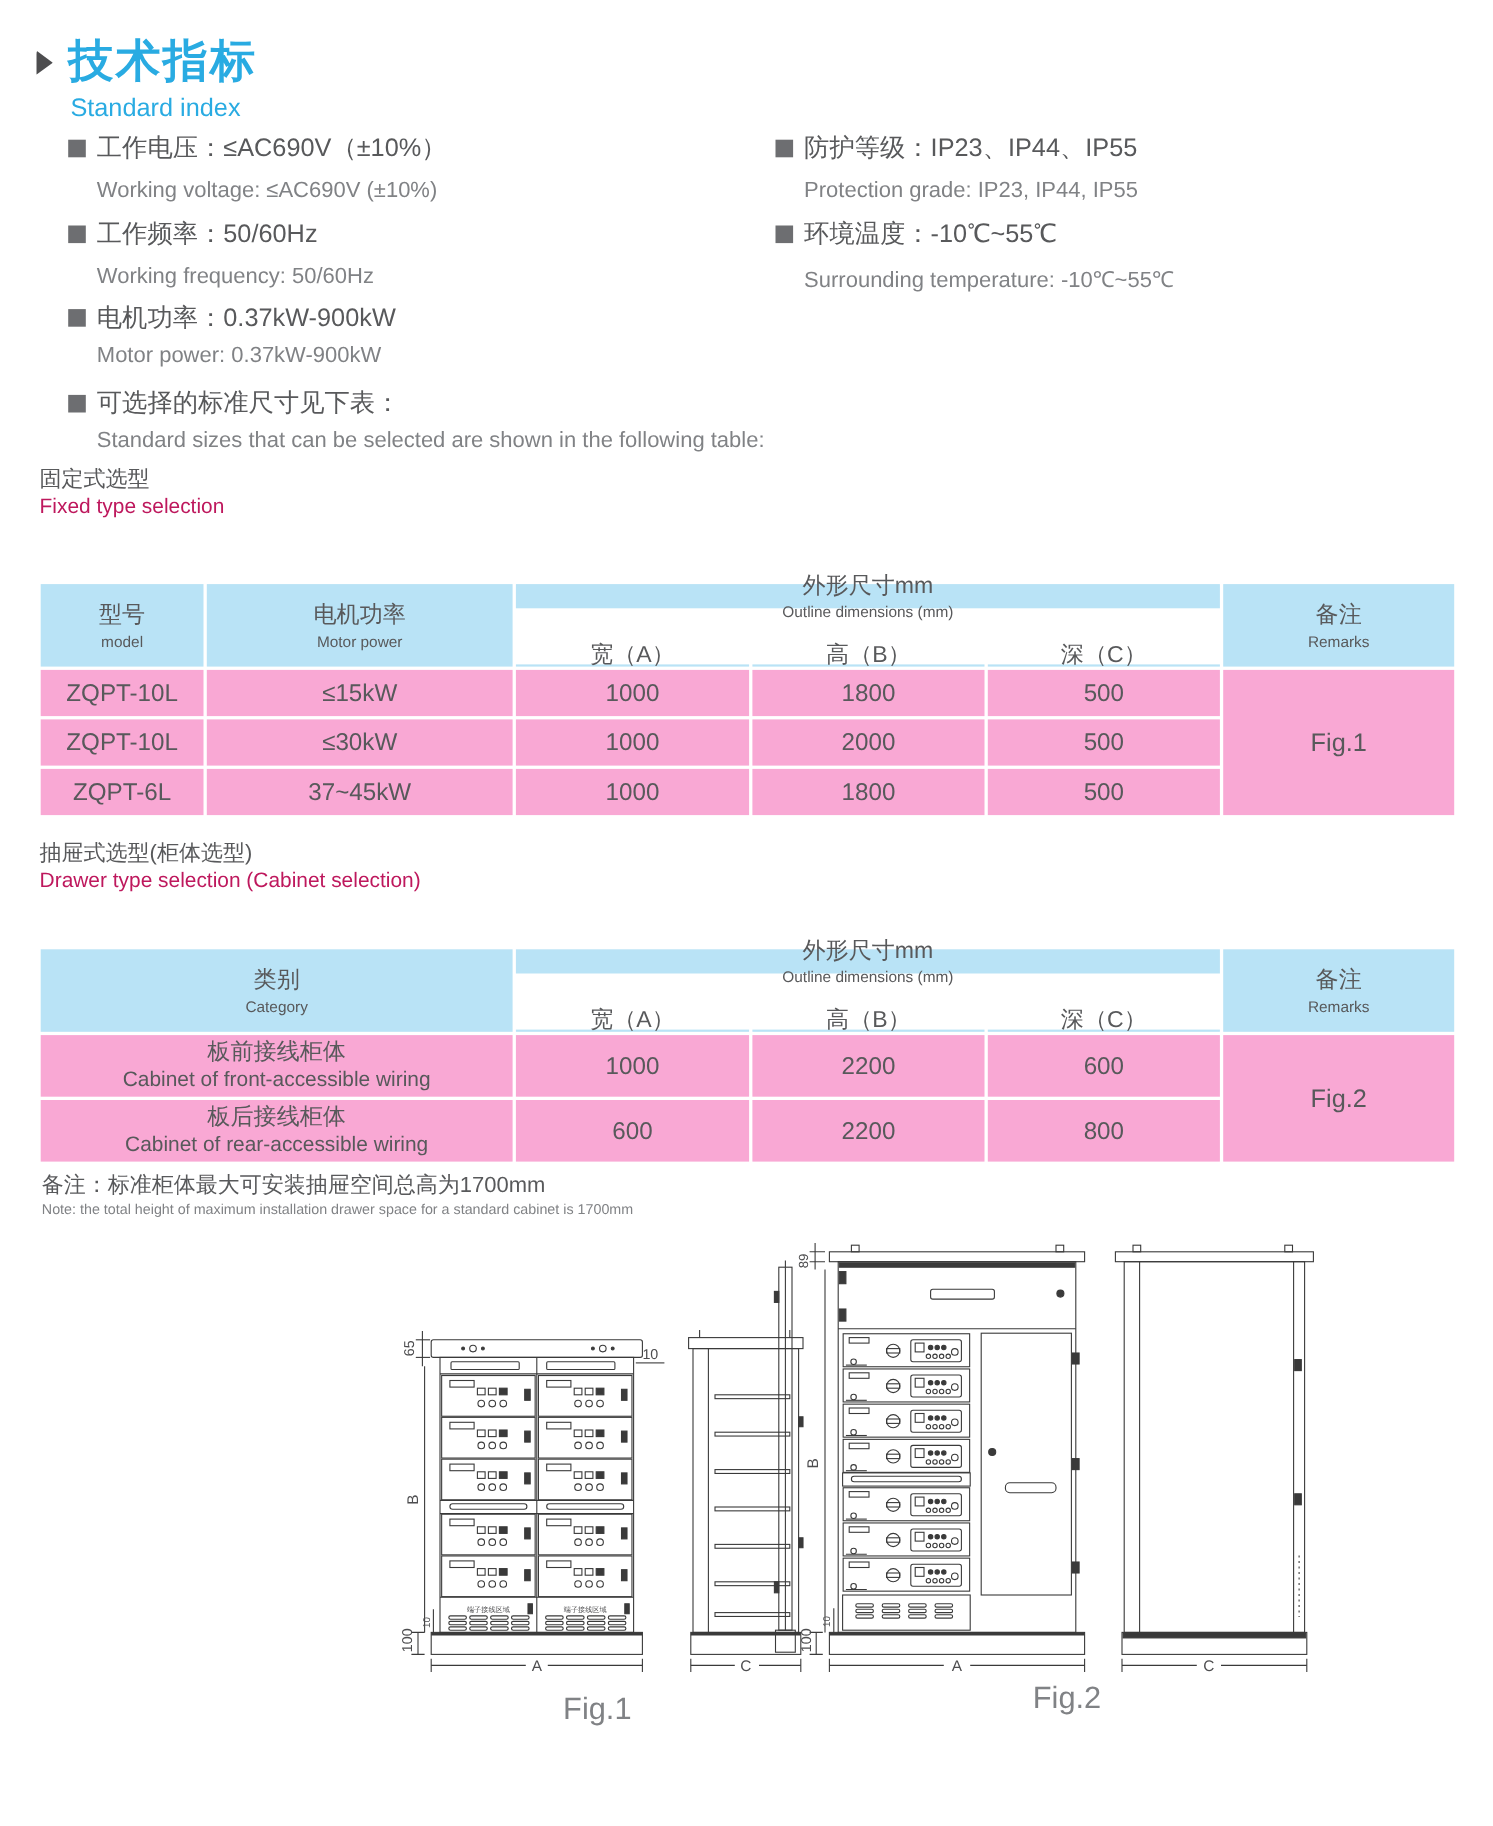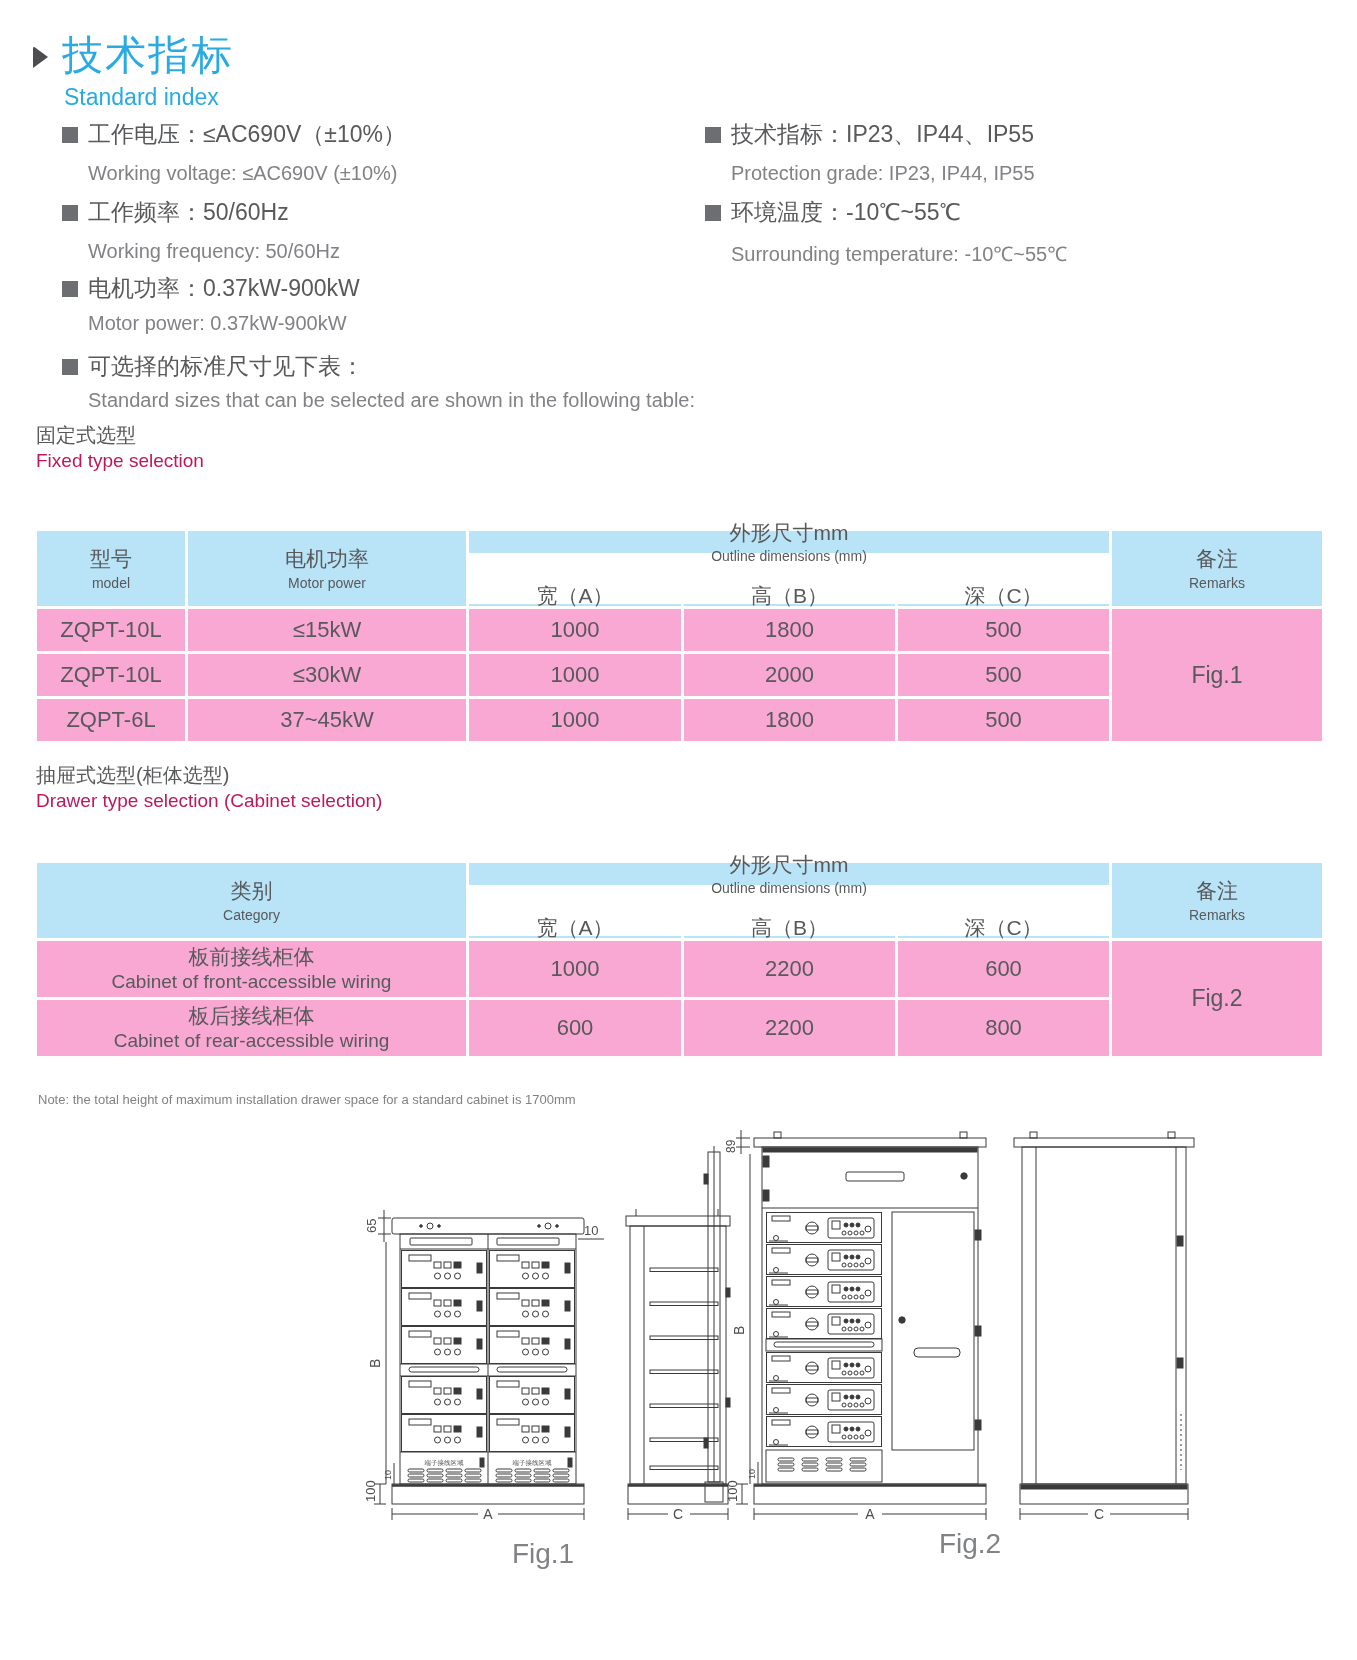--- a/index.html
+++ b/index.html
@@ -35,21 +35,21 @@
   .figs{position:absolute;left:330px;top:1118px;width:880px;height:470px;}
   .fig-label{position:absolute;width:130px;text-align:center;font-size:28px;color:#808285;}
   svg text{font-family:"Liberation Sans",sans-serif;fill:#4d4d4f;}
 </style>
 </head>
 <body>
 
 <div class="page">
 
   <span class="arrow-icon"></span>
-  <h1 class="doc-title" style="margin:0;font-weight:normal">技术指标</h1>
+  <h1 class="doc-title" style="margin:0;font-weight:bold">技术指标</h1>
   <div class="doc-subtitle">Standard index</div>
 
   <div class="spec-zh" style="left:62px;top:119px">
       <span class="bullet"></span>
       <span>工作电压：≤AC690V（±10%）</span>
     </div>
   <div class="spec-en" style="left:88px;top:162px">Working voltage: ≤AC690V (±10%)</div>
 
   <div class="spec-zh" style="left:62px;top:197px">
       <span class="bullet"></span>
@@ -64,21 +64,21 @@
   <div class="spec-en" style="left:88px;top:312px">Motor power: 0.37kW-900kW</div>
 
   <div class="spec-zh" style="left:62px;top:351px">
       <span class="bullet"></span>
       <span>可选择的标准尺寸见下表：</span>
     </div>
   <div class="spec-en" style="left:88px;top:389px">Standard sizes that can be selected are shown in the following table:</div>
 
   <div class="spec-zh" style="left:705px;top:119px">
       <span class="bullet"></span>
-      <span>技术指标：IP23、IP44、IP55</span>
+      <span>防护等级：IP23、IP44、IP55</span>
     </div>
   <div class="spec-en" style="left:731px;top:162px">Protection grade: IP23, IP44, IP55</div>
 
   <div class="spec-zh" style="left:705px;top:197px">
       <span class="bullet"></span>
       <span>环境温度：-10℃~55℃</span>
     </div>
   <div class="spec-en" style="left:731px;top:240px">Surrounding temperature: -10℃~55℃</div>
 
   <div class="sec-zh" style="left:36px;top:422px">固定式选型</div>
@@ -176,20 +176,21 @@
       <div class="zh">板后接线柜体</div>
       <div class="en">Cabinet of rear-accessible wiring</div>
     </div>
     <div class="td" style="grid-row:4;grid-column:2">600</div>
     <div class="td" style="grid-row:4;grid-column:3">2200</div>
     <div class="td" style="grid-row:4;grid-column:4">800</div>
 
     <div class="td remark-cell" style="grid-row:3/5;grid-column:5">Fig.2</div>
   </div>
 
+  <div class="note-zh" style="left:38px;top:1064px">备注：标准柜体最大可安装抽屉空间总高为1700mm</div>
   <div class="note-en" style="left:38px;top:1092px">Note: the total height of maximum installation drawer space for a standard cabinet is 1700mm</div>
 
   <div class="figs">
     <svg width="880" height="470" viewBox="0 0 880 470">
       <defs>
         <g id="d1" stroke="#3a3a3a" stroke-width="1" fill="none">
           <rect x="0.5" y="0.5" width="85" height="37"></rect>
           <rect x="8" y="5" width="22" height="6"></rect>
           <rect x="33" y="12" width="7" height="6"></rect>
             <rect x="43" y="12" width="7" height="6"></rect>

